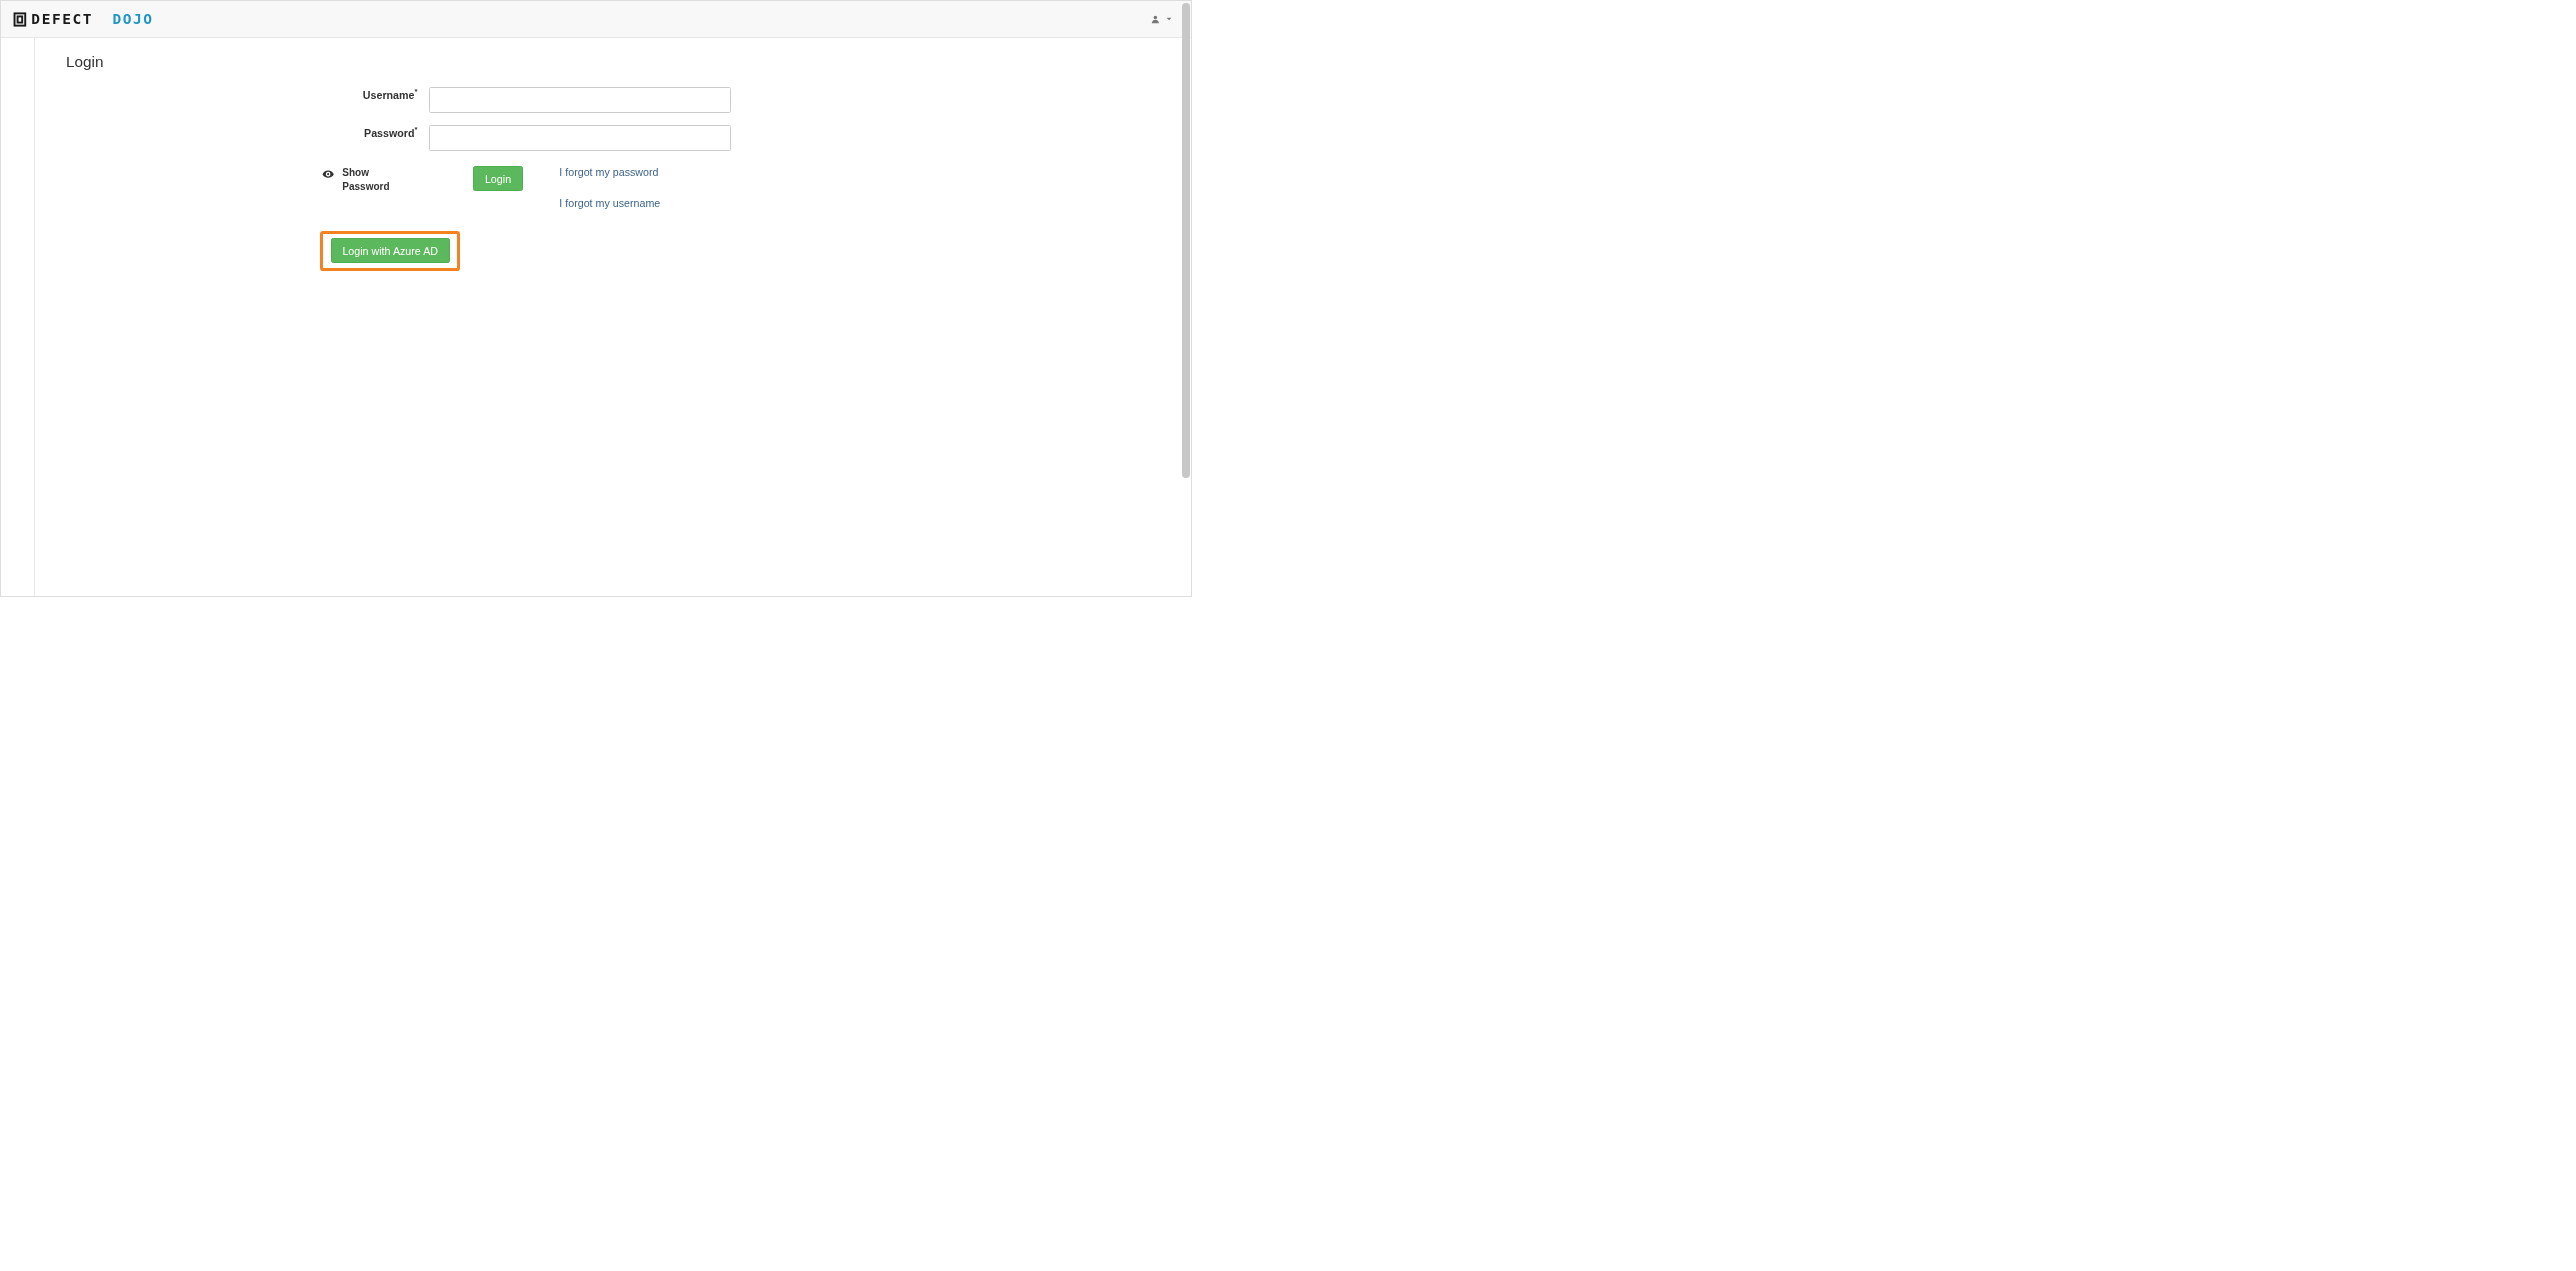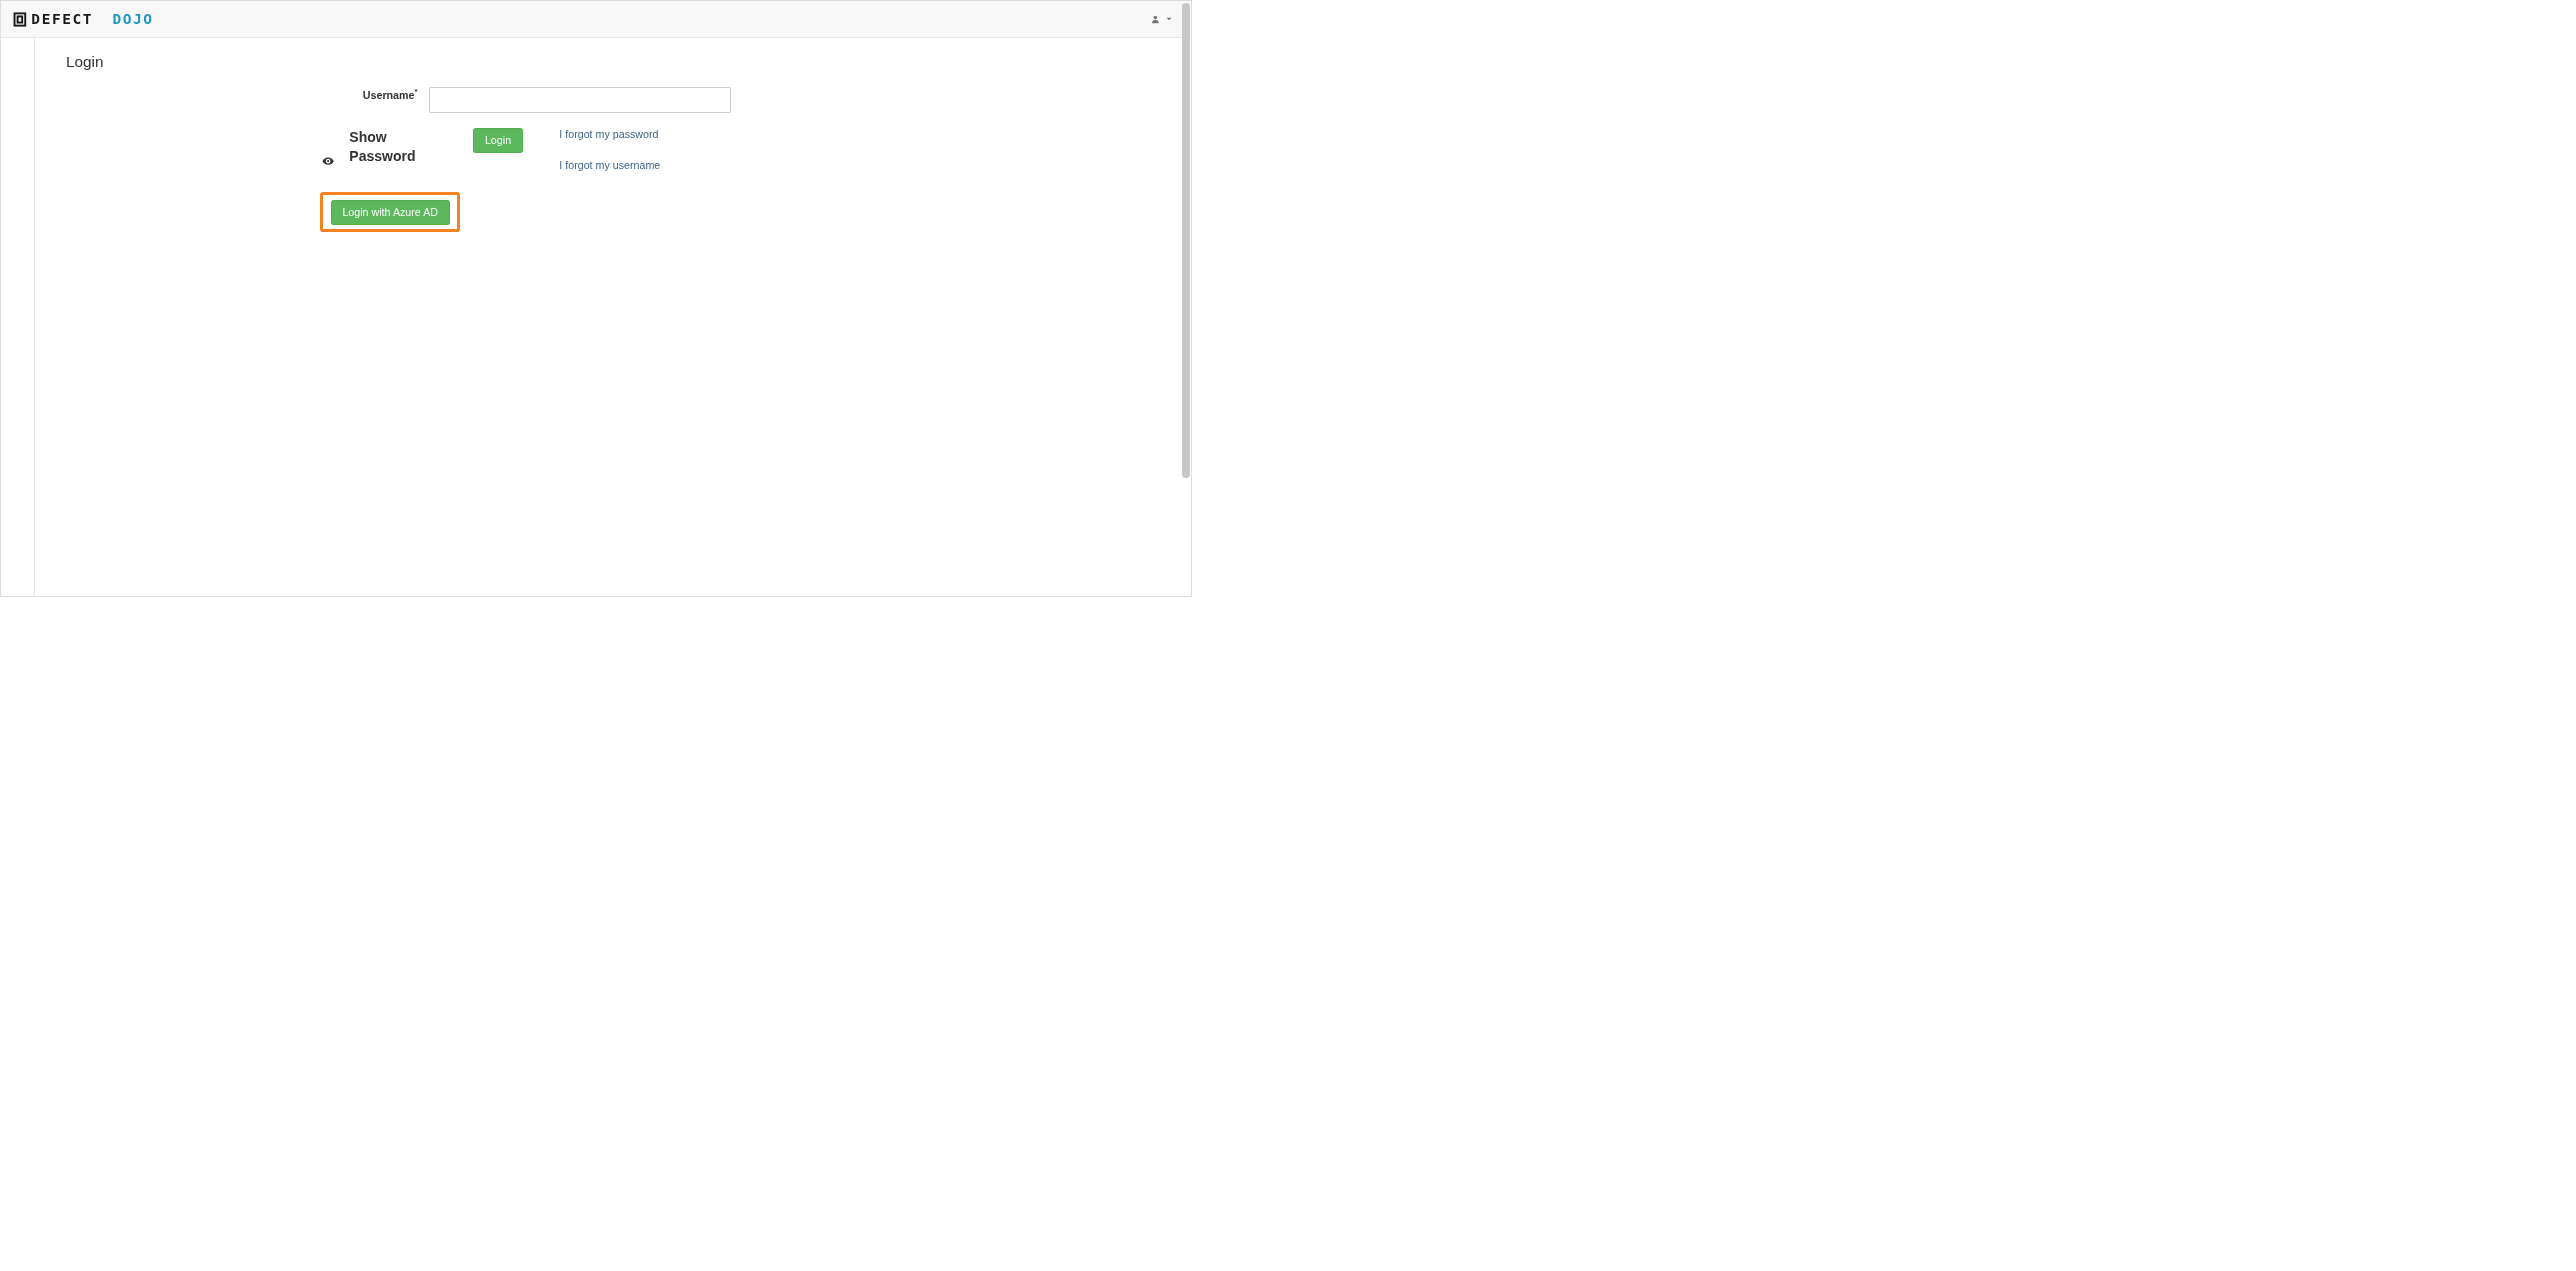--- a/index.html
+++ b/index.html
@@ -99,25 +99,25 @@
       display: flex;
       align-items: flex-start;
       gap: 0;
       margin-top: 15.3px;
     }
     .show-pw-col {
       width: 153px;
       text-align: left;
       padding-left: 46px;
       font-weight: 700;
-      font-size: 14px;
-      color: #333;
-      display: flex;
-      align-items: flex-end;
-      gap: 15px;
+      font-size: 10px;
+      color: #333;
+      display: flex;
+      align-items: flex-start;
+      gap: 8px;
       line-height: 1.4;
     }
     .show-pw-text {
       max-width: 69px;
     }
     .login-btn-col {
       width: 138px;
       text-align: center;
     }
     .links-col {
@@ -210,20 +210,26 @@
 
     <div class="form-horizontal">
 
       <div class="form-group">
         <label class="control-label">
           <span>Username</span><span class="required-asterisk">*</span>
         </label>
         <input type="text" class="form-control" value="" style="">
       </div>
 
+      <div class="form-group">
+        <label class="control-label">
+          <span>Password</span><span class="required-asterisk">*</span>
+        </label>
+        <input type="password" class="form-control" value="" style="">
+      </div>
 
       <div class="form-row-actions">
         <div class="show-pw-col">
           <svg class="eye-icon" viewBox="0 0 24 24" fill="#333">
             <path d="M12 5C7 5 2.7 8.1 1 12c1.7 3.9 6 7 11 7s9.3-3.1 11-7c-1.7-3.9-6-7-11-7zm0 11.5A4.5 4.5 0 1 1 12 7.5a4.5 4.5 0 0 1 0 9z"></path>
             <circle cx="12" cy="12" r="2"></circle>
           </svg>
           <span class="show-pw-text">Show Password</span>
         </div>
 

